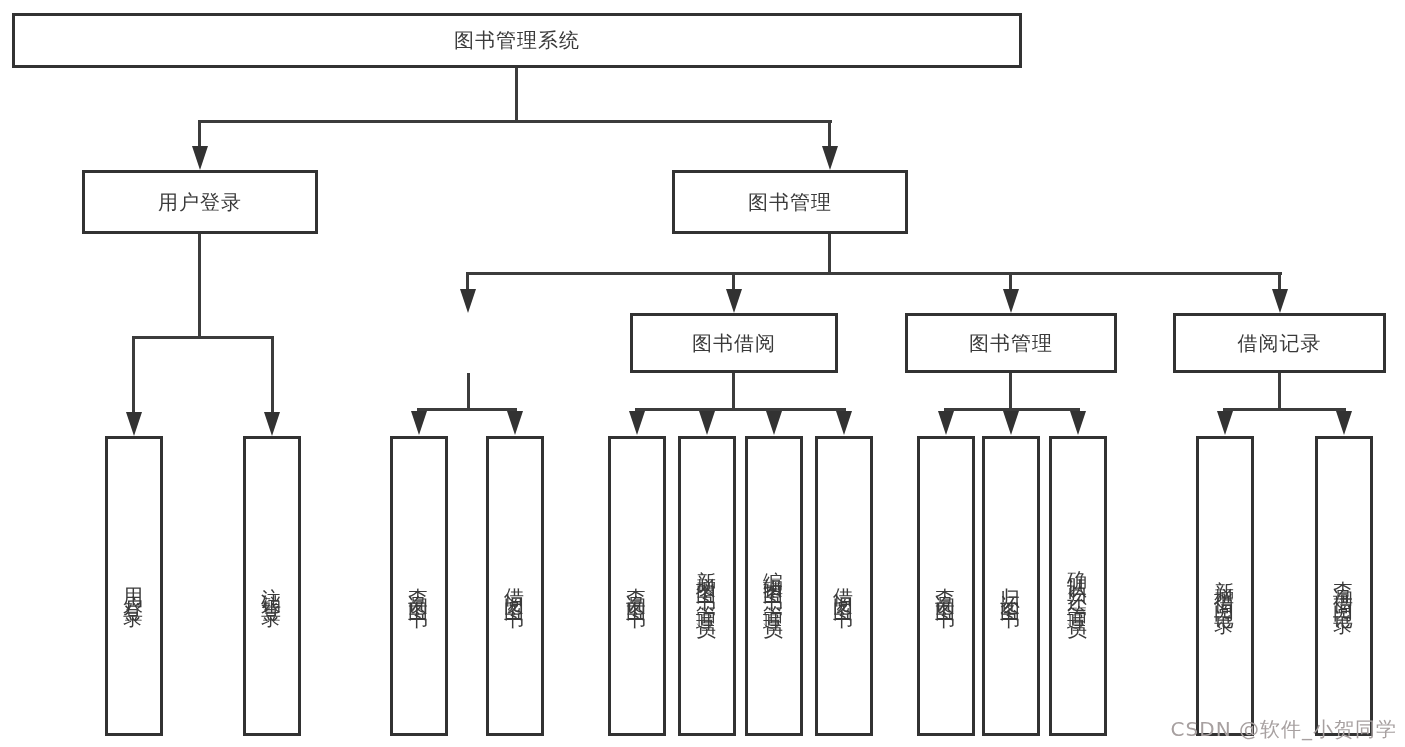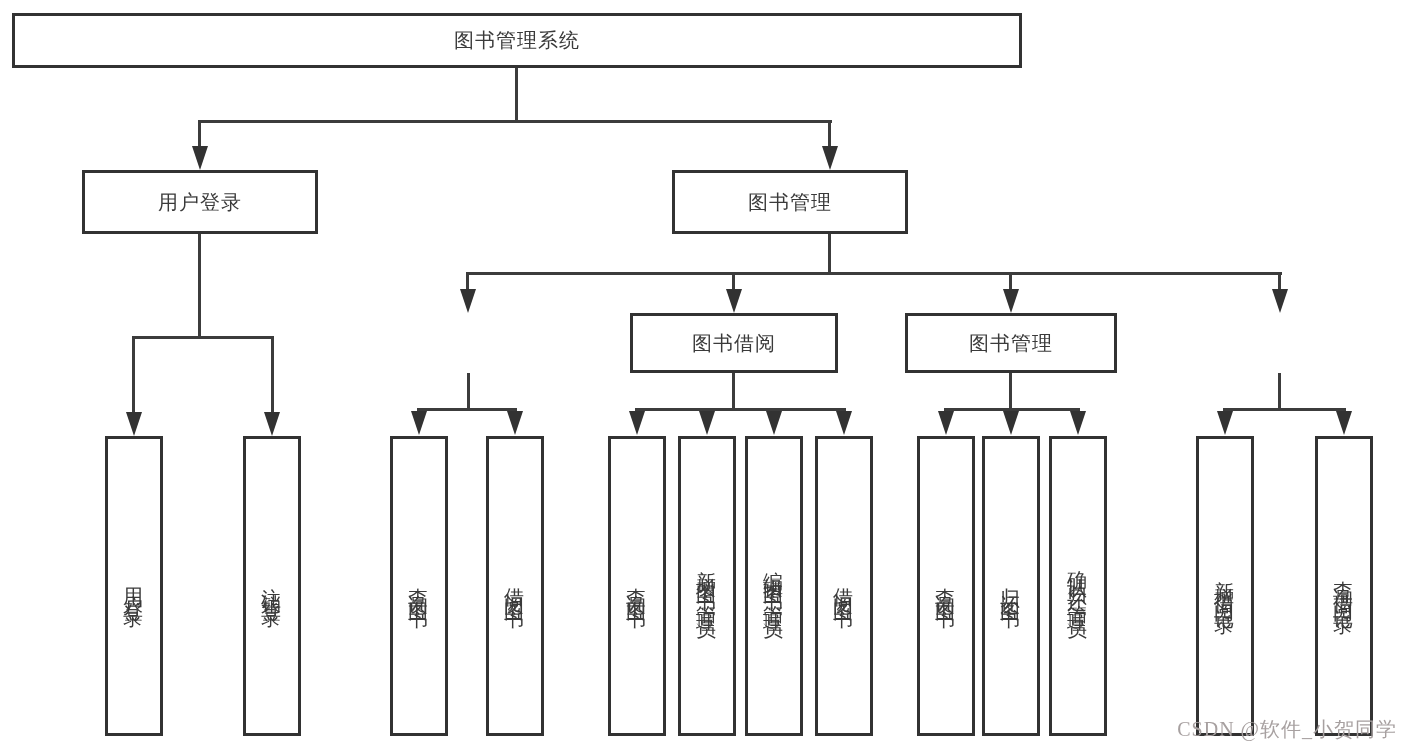--- a/index.html
+++ b/index.html
@@ -60,21 +60,20 @@
     border-right: 8px solid transparent;
     border-top: 24px solid #323232;
   }
   .watermark {
     position: absolute;
     top: 716px;
     right: 8px;
     font-size: 20px;
     color: #a7a0a0;
     letter-spacing: 1px;
-    font-family: Liberation Serif, serif;
   }
 </style>
 </head>
 <body>
 
 <div id="canvas">
 
   <div class="hbox" style="left:12px; top:13px; width:1010px; height:55px;">
     <span>图书管理系统</span>
   </div>
@@ -116,20 +115,23 @@
     <div class="arr" style="left:1003px; top:289px;"></div>
     <div class="arr" style="left:1272px; top:289px;"></div>
   </div>
 
   <div class="hbox" style="left:630px; top:313px; width:208px; height:60px;">
     <span>图书借阅</span>
   </div>
   <div class="hbox" style="left:905px; top:313px; width:212px; height:60px;">
     <span>图书管理</span>
   </div>
+  <div class="hbox" style="left:1173px; top:313px; width:213px; height:60px;">
+    <span>借阅记录</span>
+  </div>
 
   <div>
     <div class="vl" style="left:467px; top:373px; height:35px;"></div>
     <div class="hl" style="left:417px; top:408px; width:100px;"></div>
     <div class="arr" style="left:411px; top:411px;"></div>
     <div class="arr" style="left:507px; top:411px;"></div>
   </div>
 
   <div>
     <div class="vl" style="left:732px; top:373px; height:35px;"></div>

